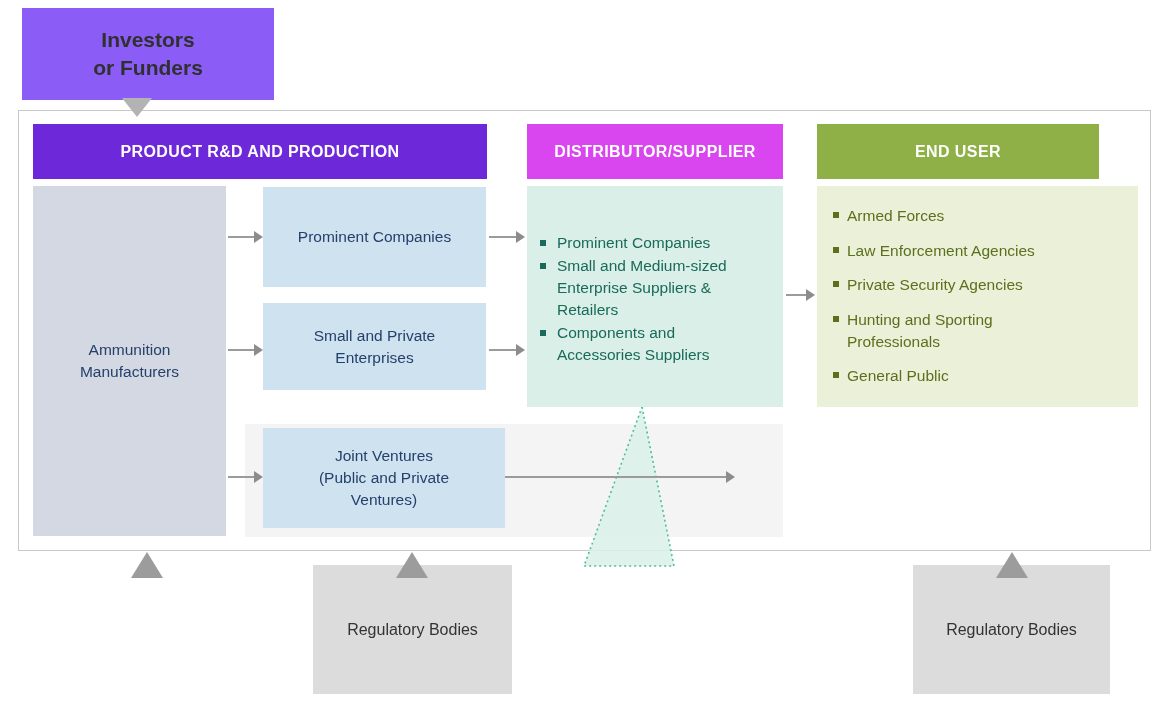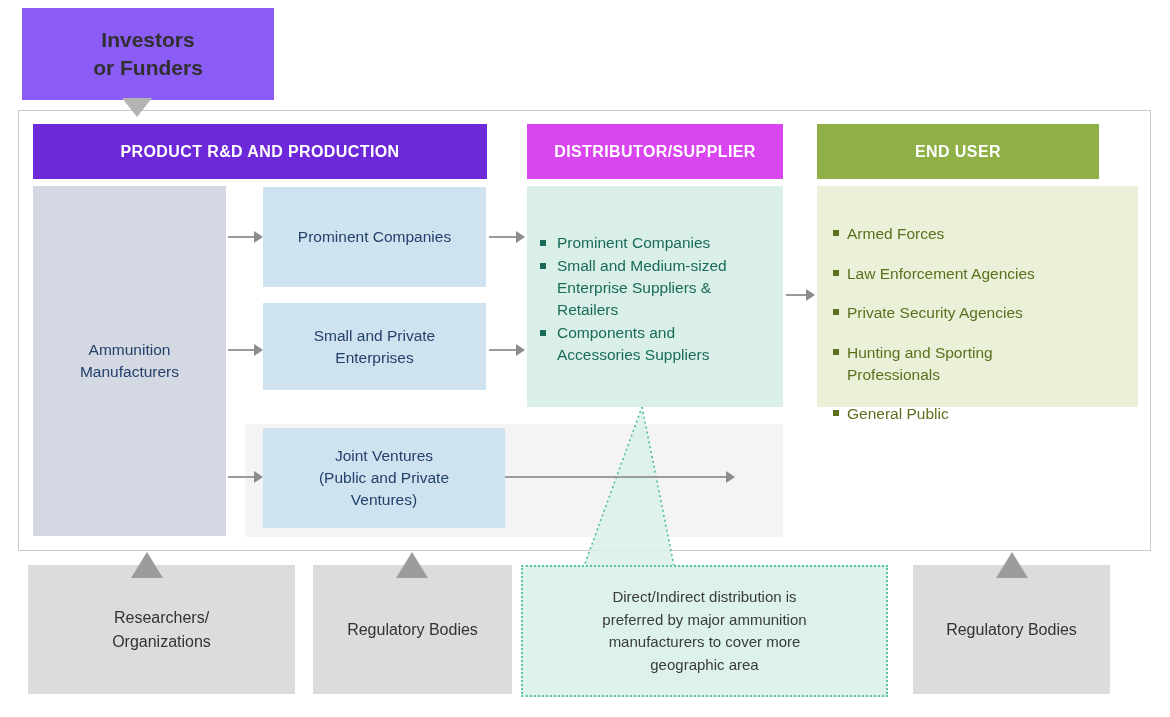--- a/index.html
+++ b/index.html
@@ -40,21 +40,21 @@
   .jv-strip{left:245px;top:424px;width:538px;height:113px;background:#f4f4f4;z-index:1;}
   .joint-ventures{left:263px;top:428px;width:242px;height:100px;background:#cfe2f0;}
   .dist-body{left:527px;top:186px;width:256px;height:221px;background:#d9efe8;z-index:4;}
   .eu-body{left:817px;top:186px;width:321px;height:221px;background:#ebf0d9;z-index:4;}
   
   ul.blist{margin:0;padding:0;list-style:none;}
   .dlist{position:absolute;left:13px;top:46px;width:205px;color:#1a6a59;font-size:15.5px;line-height:1.42;}
   .dlist li{position:relative;padding-left:17px;margin-bottom:1px;}
   .dlist li::before{content:"";position:absolute;left:0;top:8px;width:6px;height:6px;background:#1a6a59;}
   .elist{position:absolute;left:16px;top:19px;width:250px;color:#5b701d;font-size:15.5px;line-height:1.4;}
-  .elist li{position:relative;padding-left:14px;padding-right:45px;margin-bottom:13px;margin-top:18px;}
+  .elist li{position:relative;padding-left:14px;padding-right:45px;margin-bottom:13px;}
   .elist li::before{content:"";position:absolute;left:0;top:7px;width:6px;height:6px;background:#5b701d;}
   
   .arr{height:0;border-top:2px solid #9b9b9b;z-index:3;}
   .arr::after{
     content:"";position:absolute;right:-9px;top:-7px;width:0;height:0;
     border-left:9px solid #8c8c8c;border-top:6px solid transparent;border-bottom:6px solid transparent;
   }
   .tri-up{
     width:0;height:0;z-index:6;
     border-left:16px solid transparent;border-right:16px solid transparent;
@@ -140,30 +140,20 @@
   <div class="abs arr" style="left:228px;top:349px;width:26px;"></div>
   <div class="abs arr" style="left:489px;top:349px;width:27px;"></div>
   <div class="abs arr" style="left:228px;top:476px;width:26px;"></div>
   <div class="abs arr" style="left:489px;top:476px;width:237px;"></div>
   <div class="abs arr" style="left:786px;top:294px;width:20px;"></div>
 
   <div class="abs tri-up" style="left:131px;top:552px;"></div>
   <div class="abs tri-up" style="left:396px;top:552px;"></div>
   <div class="abs tri-up" style="left:996px;top:552px;"></div>
 
-  <div class="abs bbox researchers">
-    <span class="ln">Researchers/</span>
-    <span class="ln">Organizations</span>
-  </div>
   <div class="abs bbox reg-left">
     <span class="ln">Regulatory Bodies</span>
-  </div>
-  <div class="abs note">
-    <span class="ln">Direct/Indirect distribution is</span>
-    <span class="ln">preferred by major ammunition</span>
-    <span class="ln">manufacturers to cover more</span>
-    <span class="ln">geographic area</span>
   </div>
   <div class="abs bbox reg-right">
     <span class="ln">Regulatory Bodies</span>
   </div>
 
 </div>
 
 </body></html>

